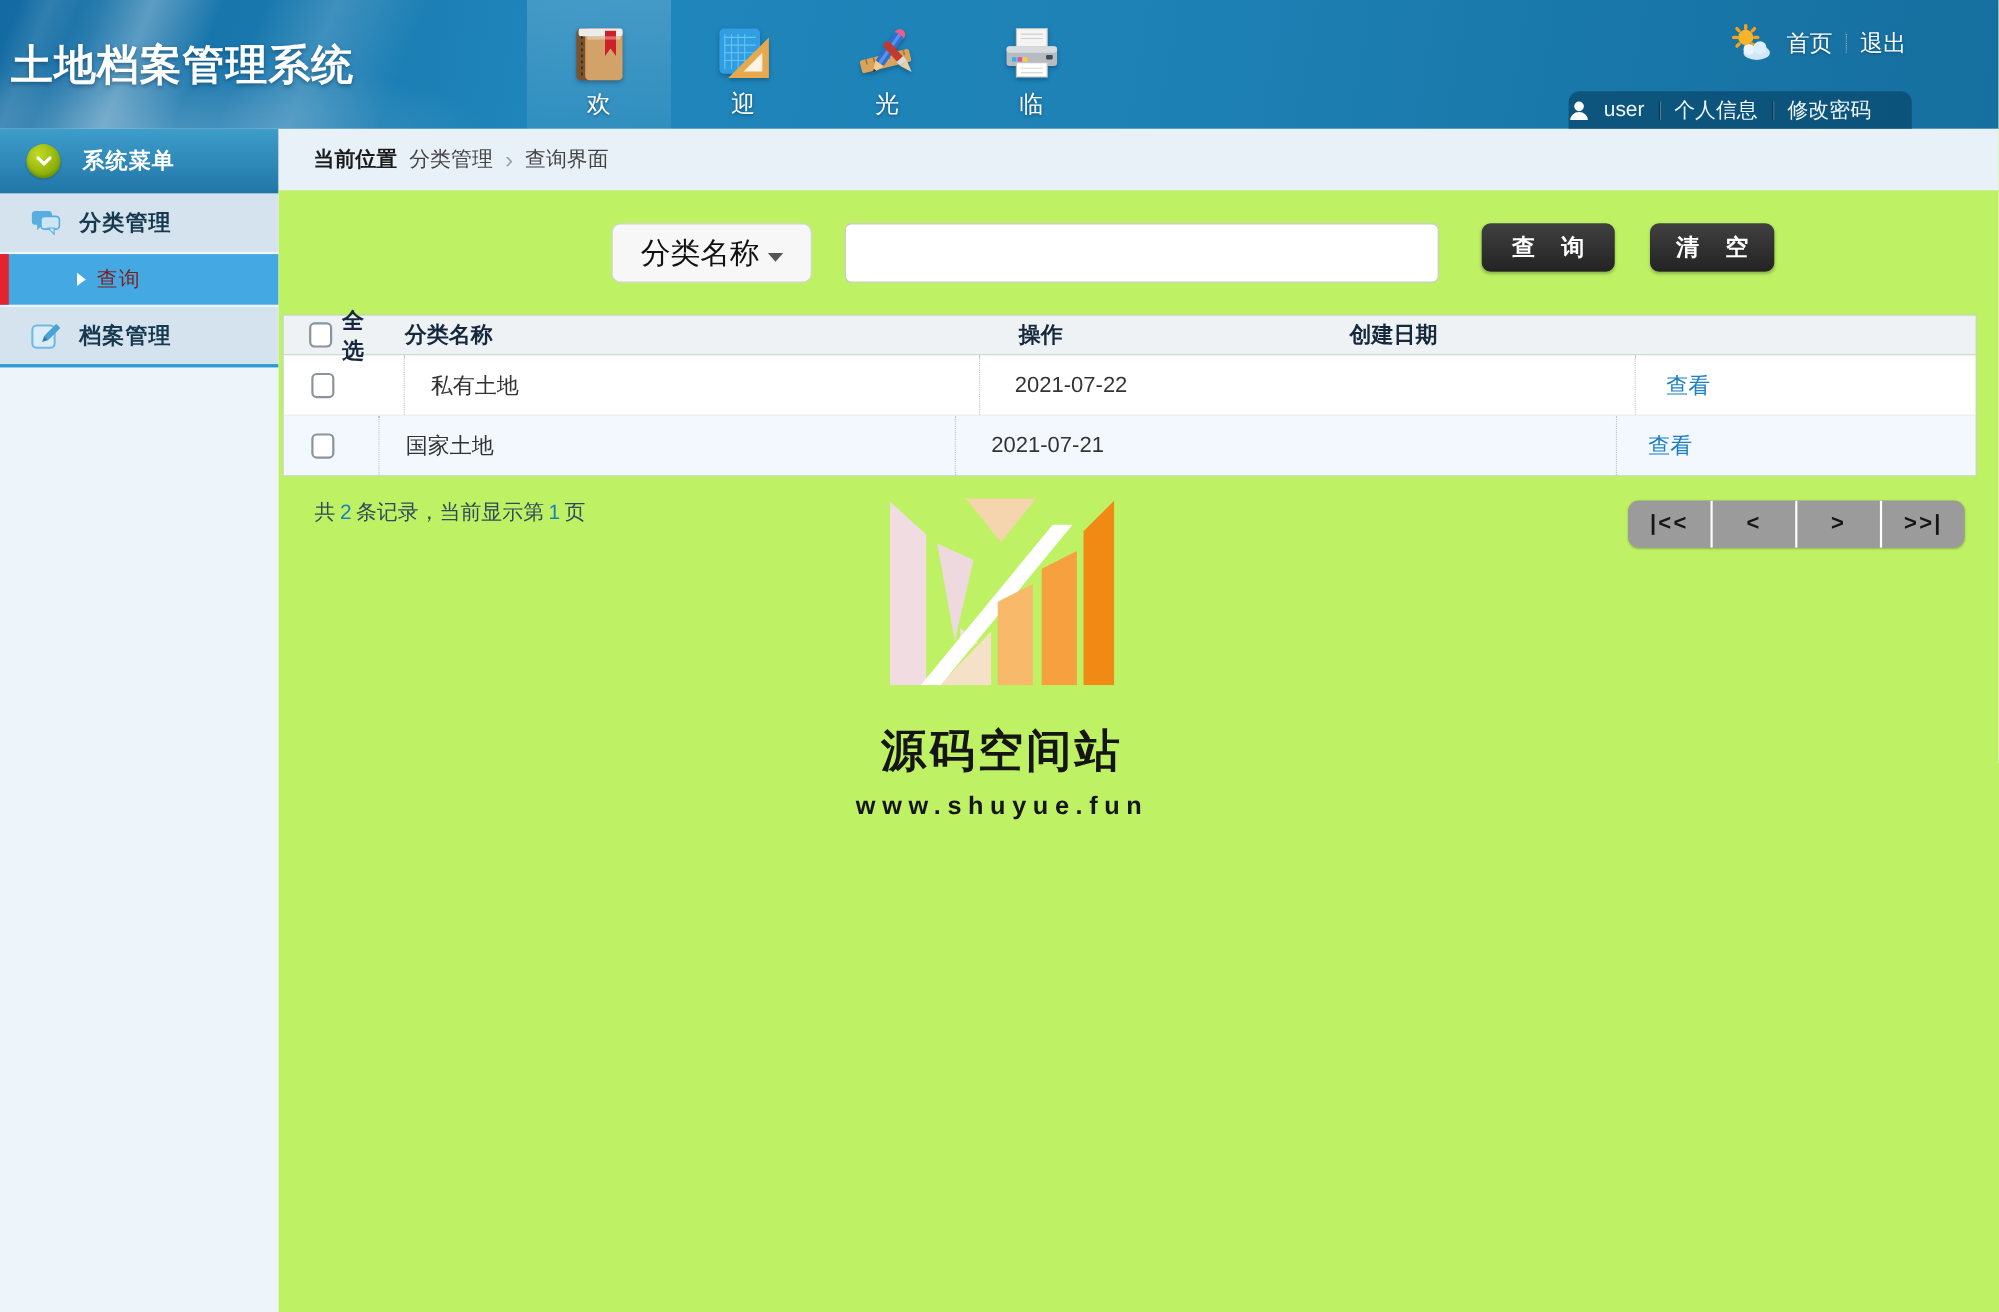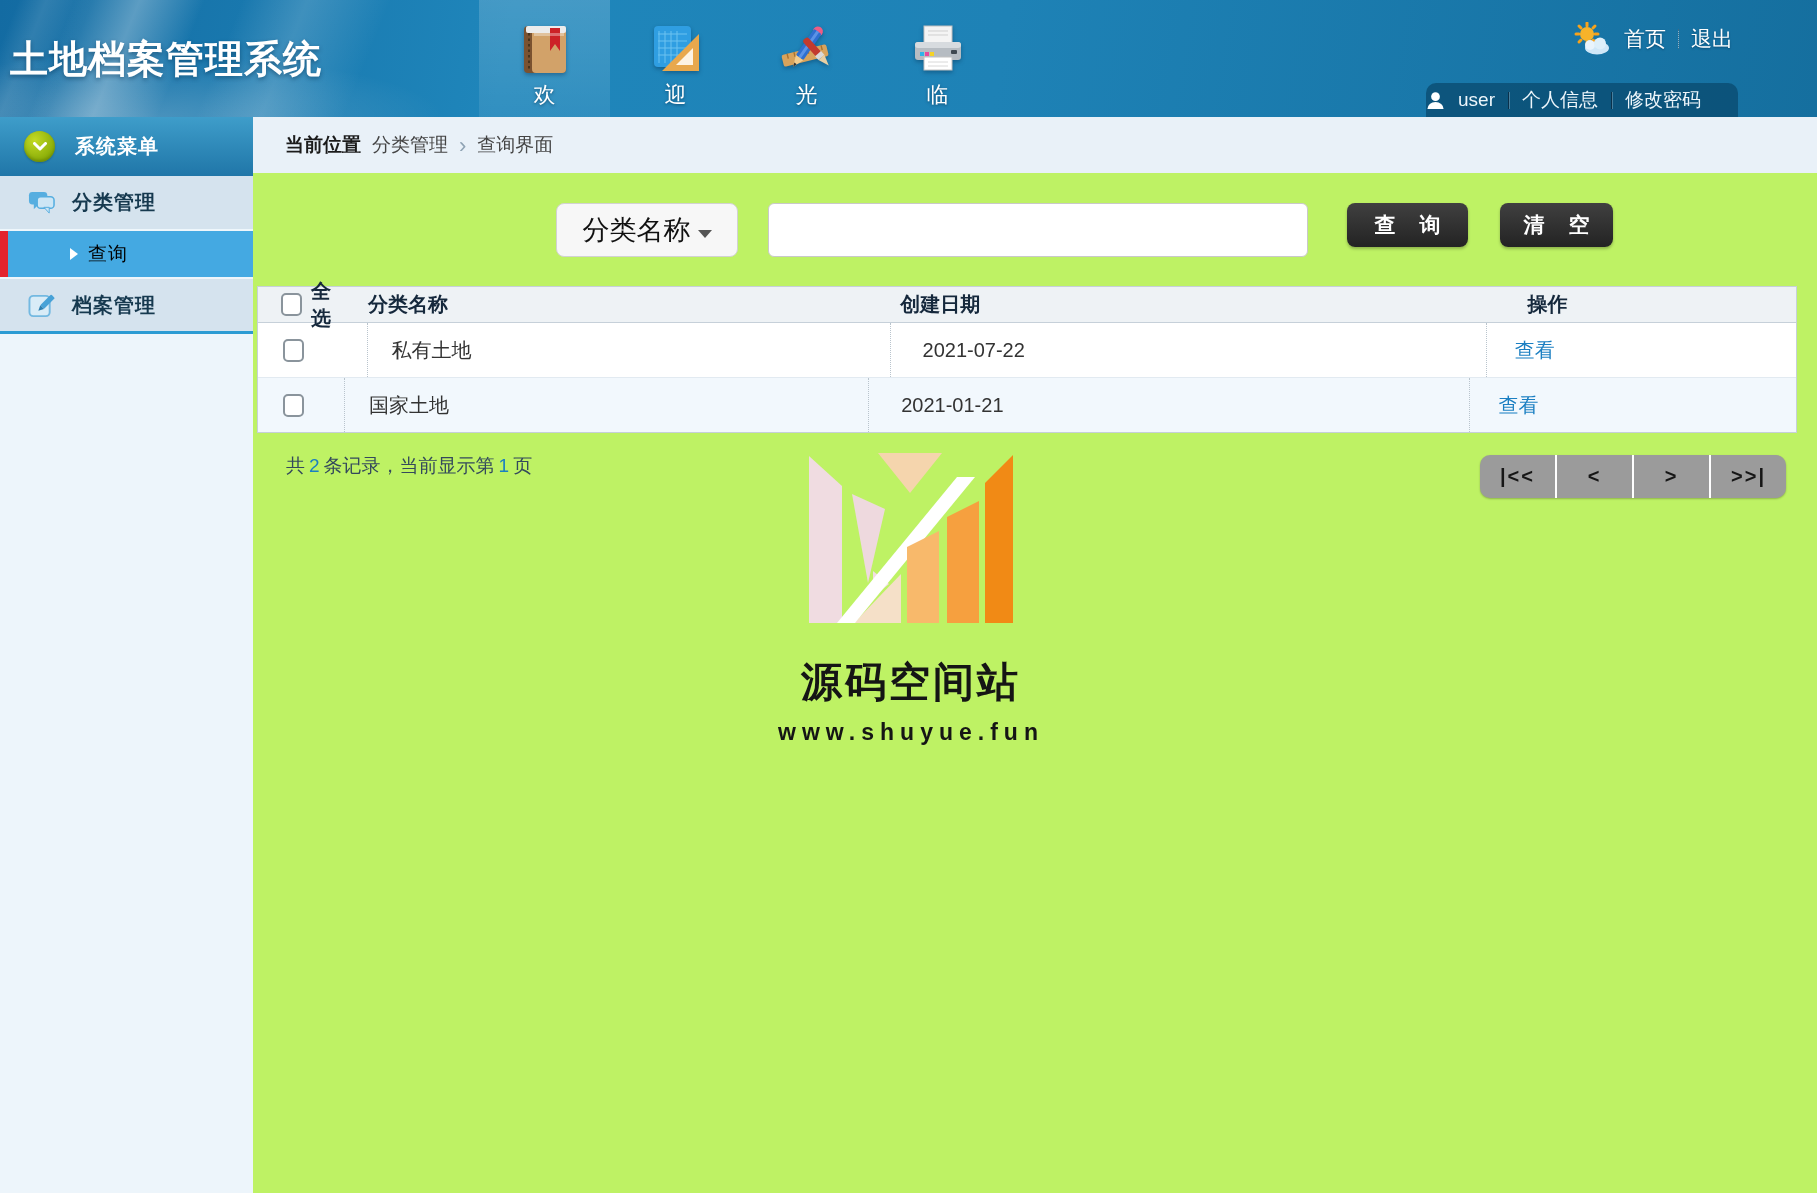--- a/index.html
+++ b/index.html
@@ -73,21 +73,21 @@
   .menu-group .glabel { font-size:20px; font-weight:bold; color:#16394f; letter-spacing:1px; }
   .menu-group.last { border-bottom:3px solid #2c9bd3; }
   .menu-sub {
     height:46px; background:#44a9e2; border-left:8px solid #e4232e;
     display:flex; align-items:center; padding-left:62px; cursor:pointer; margin-bottom:2px;
   }
   .sub-arrow {
     width:0; height:0; border-left:8px solid #fff; border-top:6px solid transparent;
     border-bottom:6px solid transparent; margin-right:10px;
   }
-  .menu-sub .slabel { color:#000000; font-size:19px; letter-spacing:1px; }
+  .menu-sub .slabel { color:#7f1d1d; font-size:19px; letter-spacing:1px; }
 
   
   .main { position:absolute; left:253px; top:117px; right:0; bottom:0; background:#bef264; }
   .breadcrumb {
     height:56px; background:#e9f1f8; display:flex; align-items:center;
     padding-left:32px; font-size:19px; color:#444; gap:11px;
   }
   .bc-label { font-weight:bold; color:#1b1b1b; }
   .bc-sep { color:#8fa3b4; font-size:22px; line-height:19px; }
   .bc-item { cursor:pointer; }
@@ -345,25 +345,25 @@
 
   <div class="grid">
     <div class="grid-row grid-head">
       <div class="cell c1">
         <span class="cbox"></span>
         <span class="head-text">全选</span>
       </div>
       <div class="cell c2">
           <span class="head-text">分类名称</span>
         </div>
+      <div class="cell c4">
+          <span class="head-text">操作</span>
+        </div>
       <div class="cell c3">
           <span class="head-text">创建日期</span>
-        </div>
-      <div class="cell c4">
-          <span class="head-text">操作</span>
         </div>
     </div>
 
     <div class="grid-row grid-body1">
       <div class="cell c1">
           <span class="cbox"></span>
         </div>
       <div class="cell c2">
           <span class="cell-text">私有土地</span>
         </div>
@@ -376,21 +376,21 @@
     </div>
 
     <div class="grid-row grid-body2">
       <div class="cell c1">
           <span class="cbox"></span>
         </div>
       <div class="cell c2">
           <span class="cell-text">国家土地</span>
         </div>
       <div class="cell c3">
-          <span class="cell-text">2021-01-21</span>
+          <span class="cell-text">2021-07-21</span>
         </div>
       <div class="cell c4">
           <span class="link">查看</span>
         </div>
     </div>
   </div>
 
   <div class="summary">
     <span>共</span><span class="num">2</span><span>条记录，当前显示第</span><span class="num">1</span><span>页</span>
   </div>

